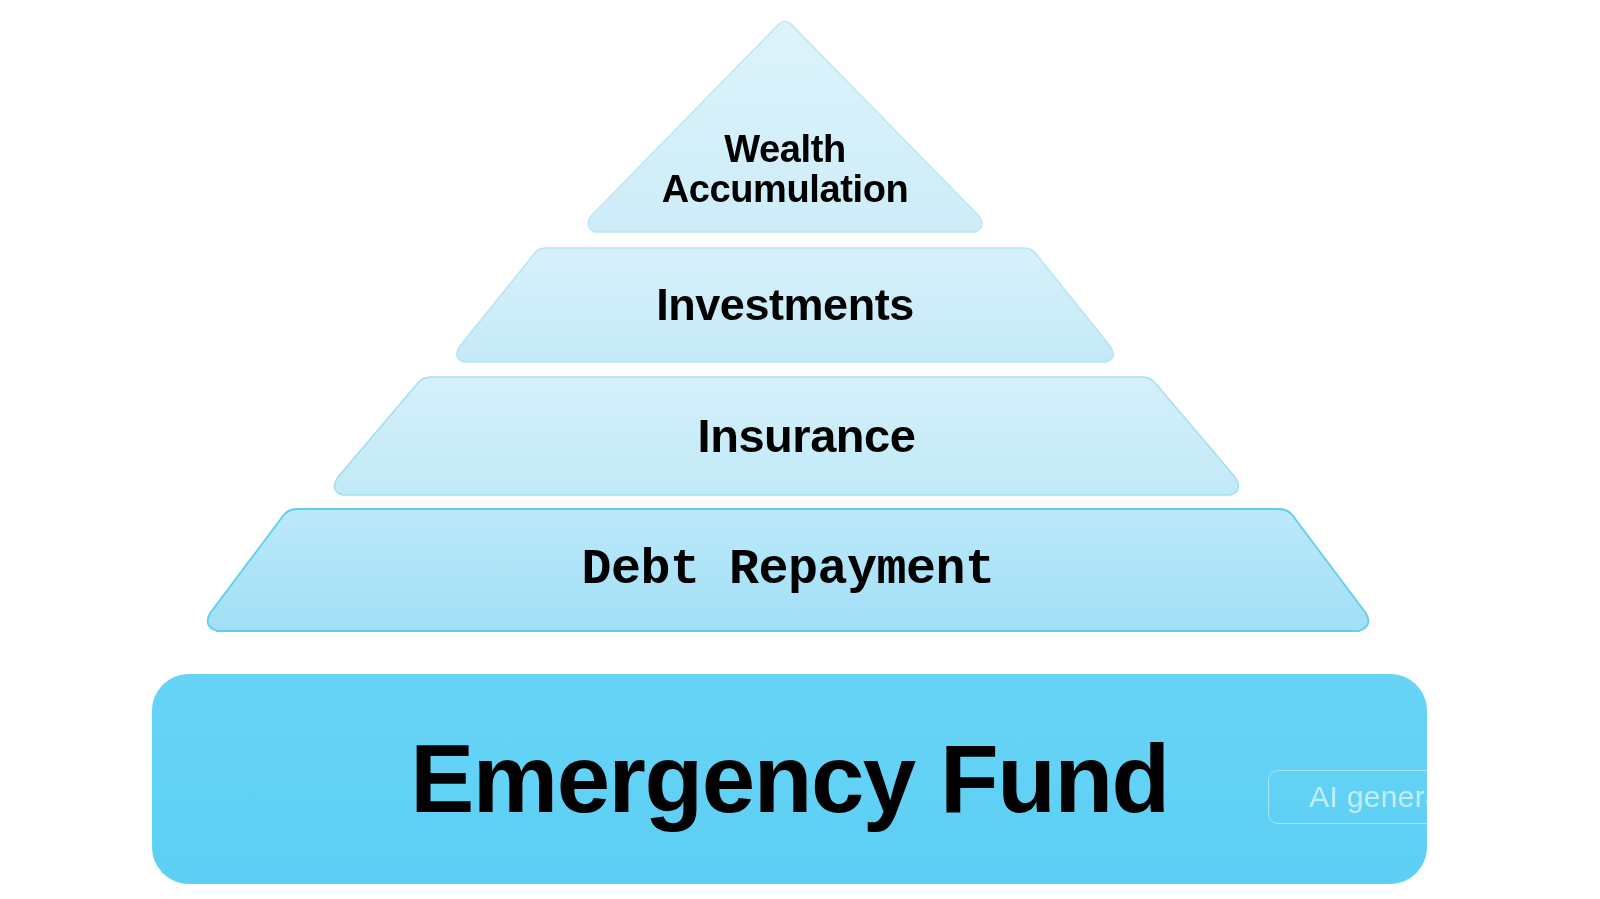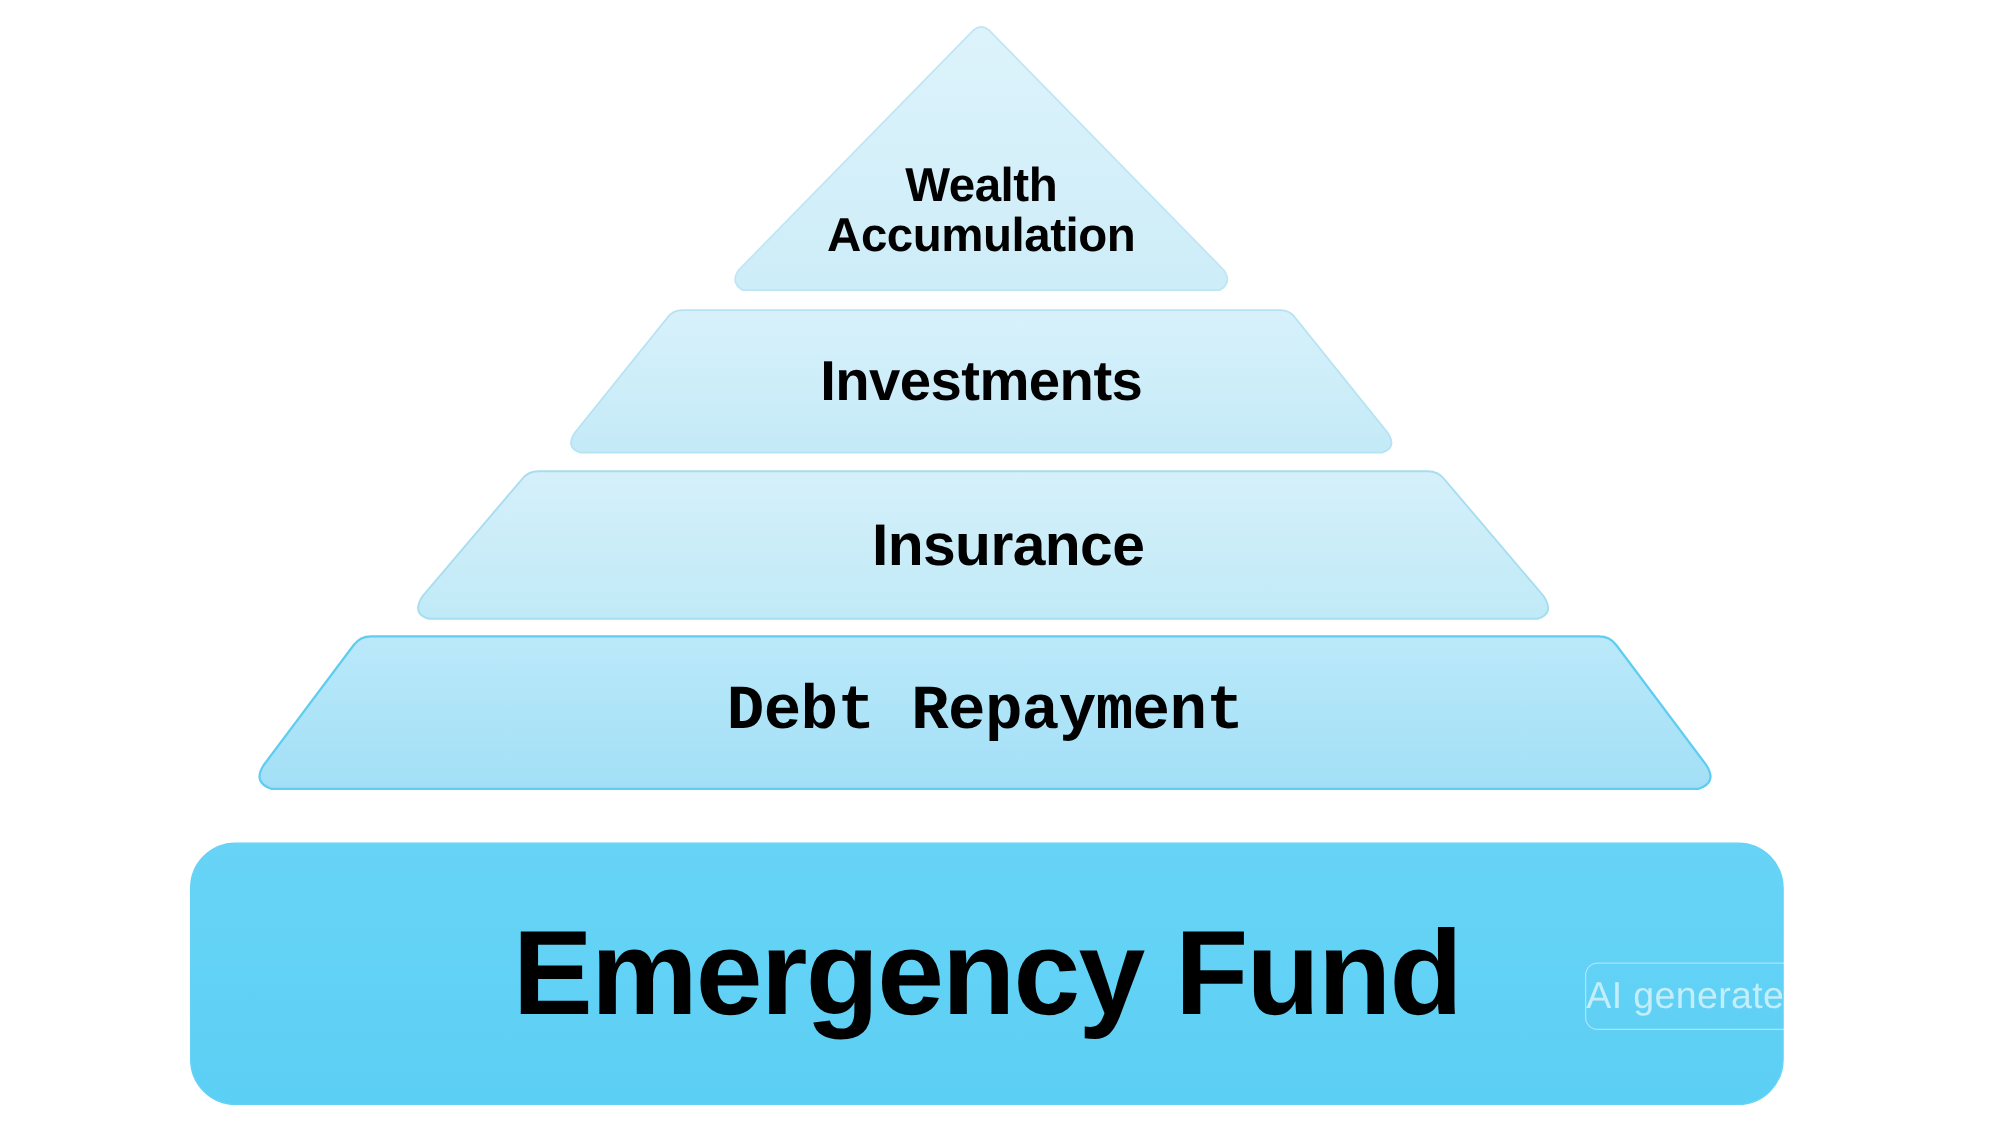--- a/index.html
+++ b/index.html
@@ -88,21 +88,21 @@
   #ai-watermark {
     position: absolute;
     left: 1268px;
     top: 770px;
     width: 256px;
     height: 52px;
     border: 1px solid rgba(255,255,255,0.45);
     border-radius: 10px;
     display: flex;
     align-items: center;
-    justify-content: flex-start;
+    justify-content: center;
     z-index: 5;
     pointer-events: none;
   }
   #ai-watermark .wm-text {
     font-family: "Liberation Sans", sans-serif;
     font-size: 30px;
     font-weight: normal;
     color: rgba(255,255,255,0.62);
     letter-spacing: 0.01em;
     white-space: nowrap;

